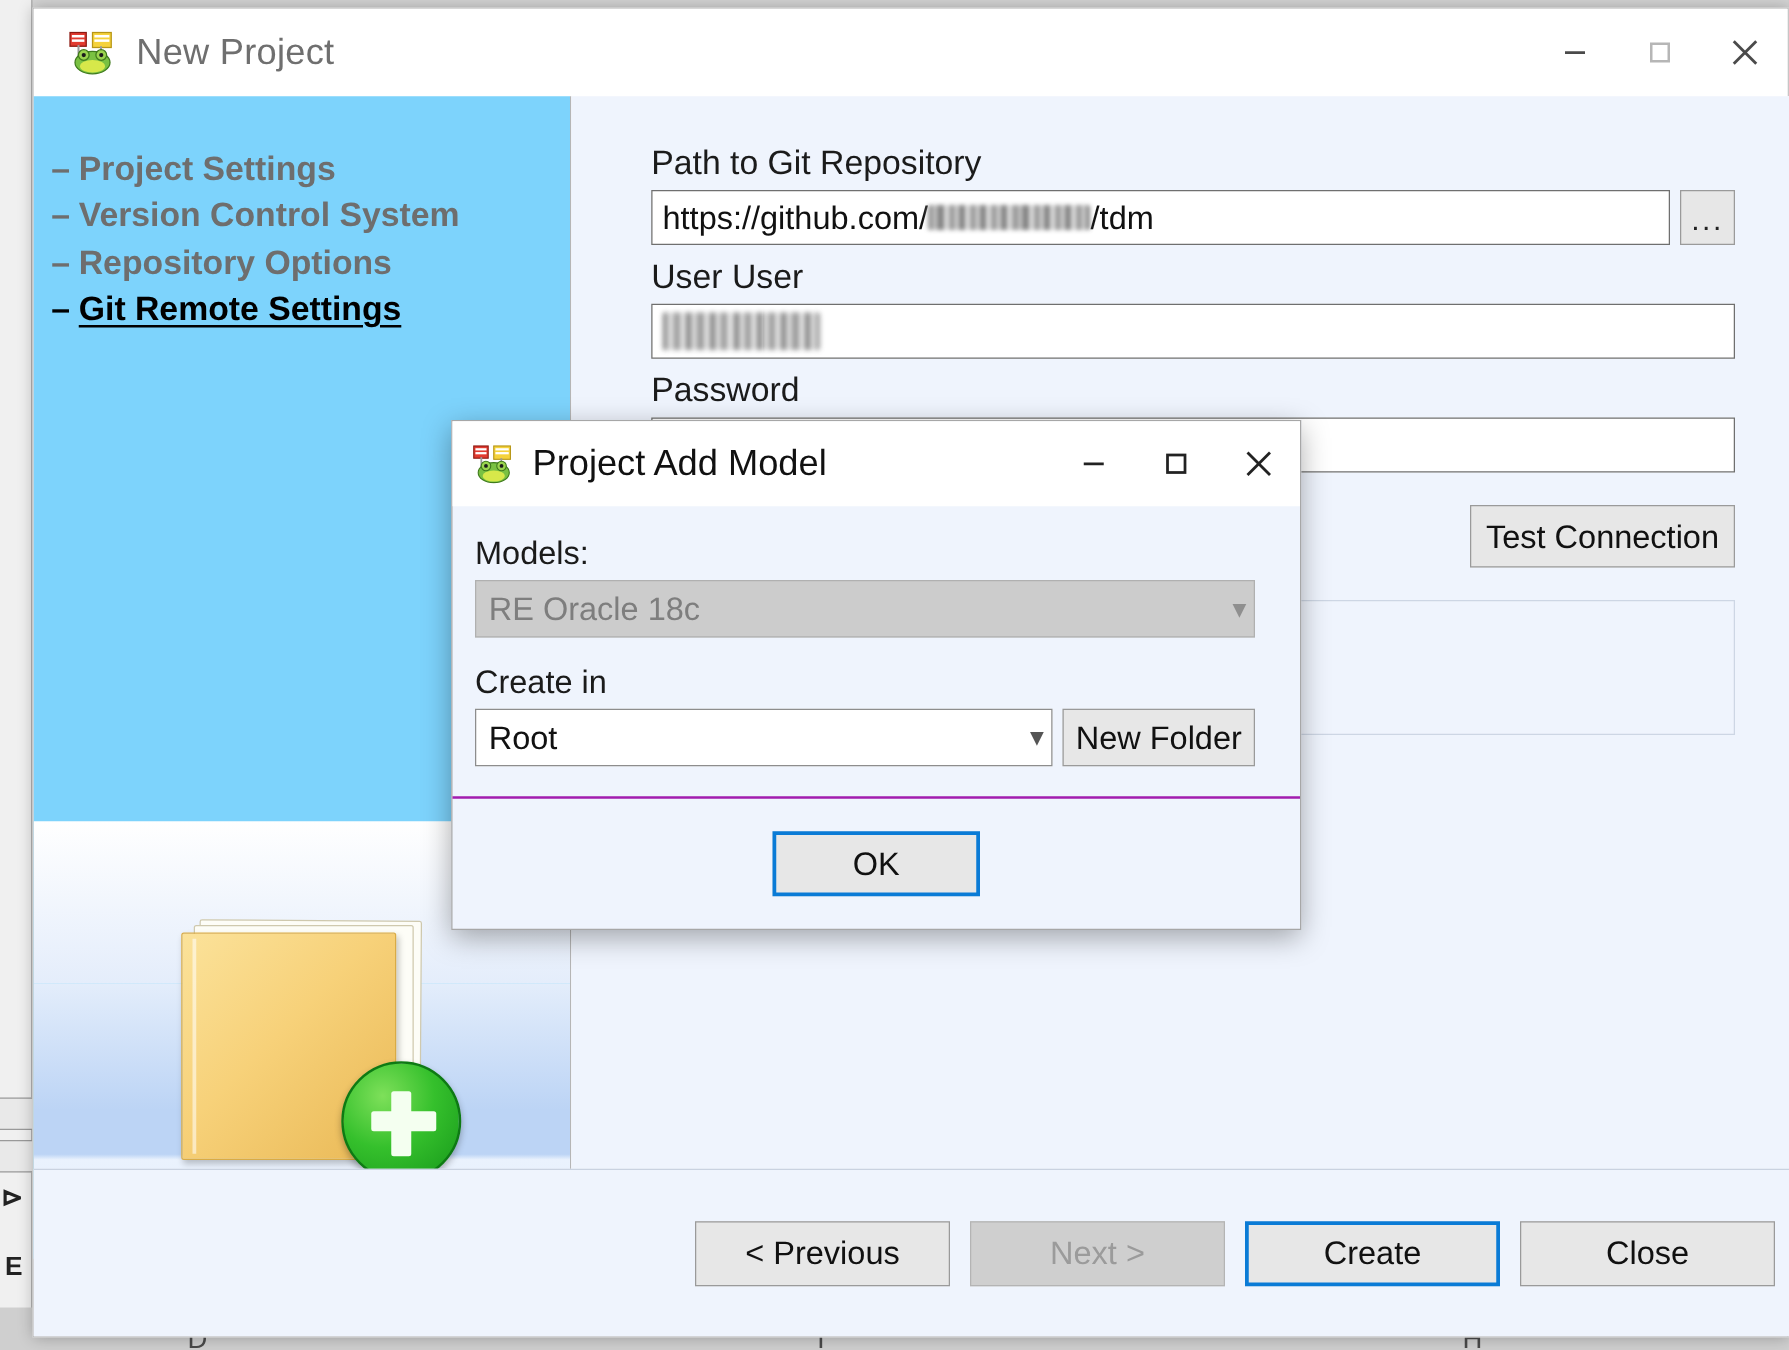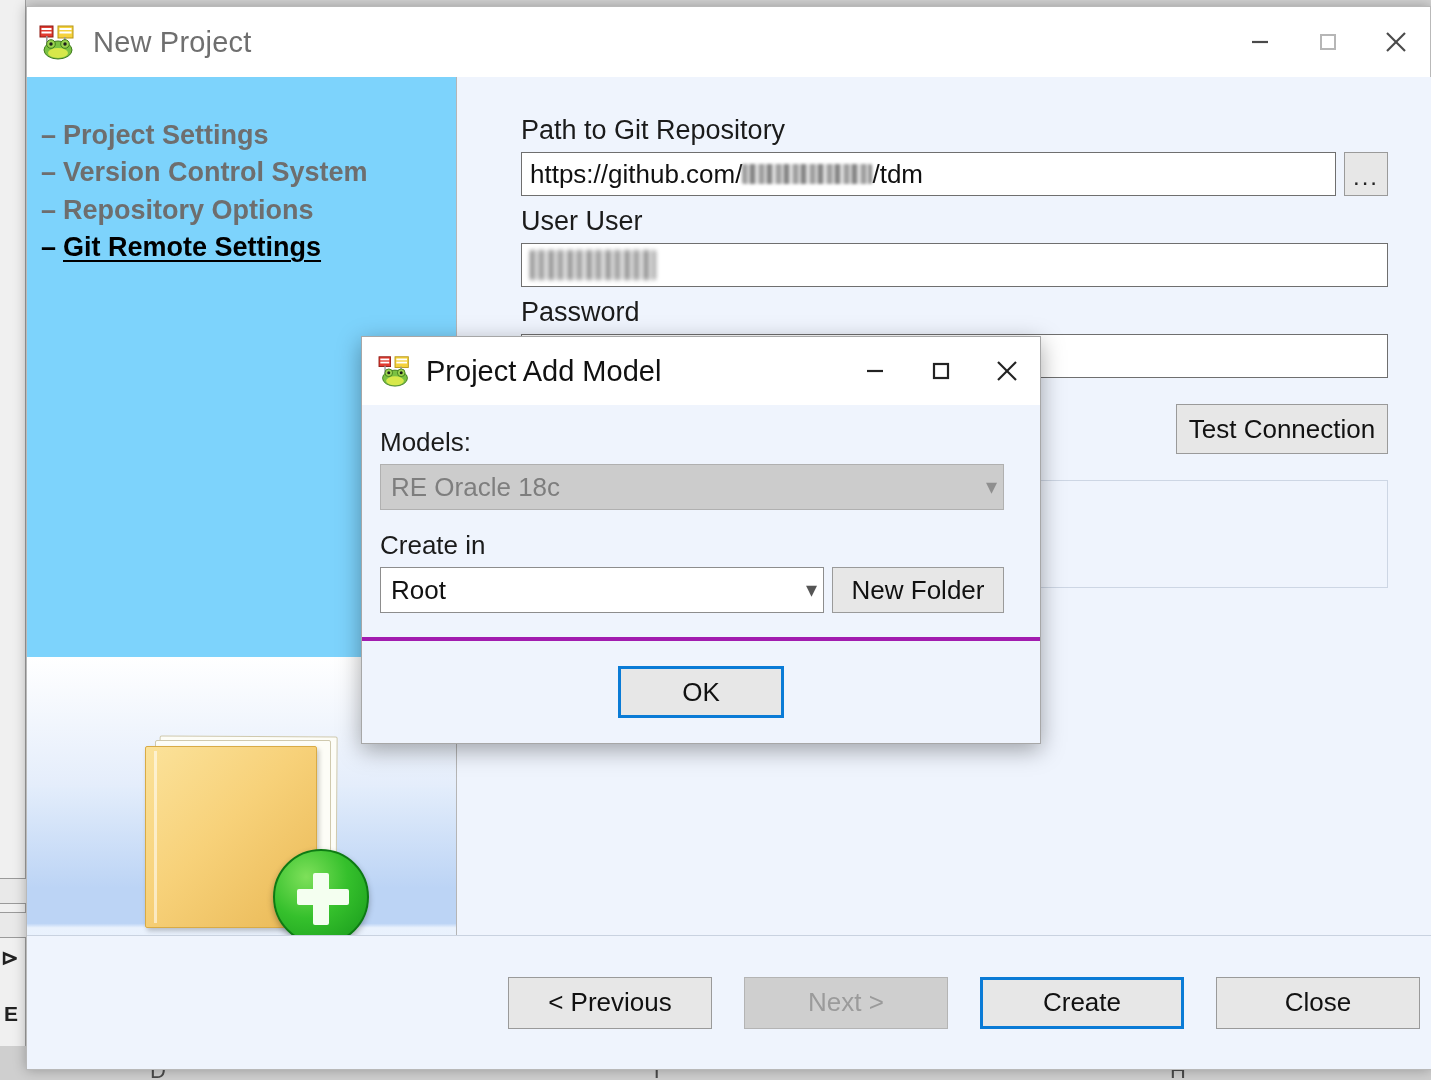--- a/index.html
+++ b/index.html
@@ -39,21 +39,21 @@
   
   .window {
     position: absolute; left: 26px; top: 6px;
     width: 1405px; height: 1064px;
     background: #ffffff;
     border: 1px solid #b9b9b9;
     box-shadow: 0 0 12px rgba(0,0,0,.28);
   }
   .titlebar {
     position: relative; height: 70px; background: #ffffff;
-    display: flex; align-items: center;
+    display: flex; align-items: center; padding-left: 16px;
   }
   .app-icon {
     position: relative; width: 38px; height: 36px;
     margin-left: 12px; flex: 0 0 auto;
   }
   .title-text {
     margin-left: 16px; font-size: 29px; color: #6f6f6f; letter-spacing: .2px;
   }
   .win-btns { position: absolute; right: 0; top: 0; height: 70px; display: flex; }
   .win-btn {
@@ -165,21 +165,21 @@
     margin-top: 26px; border: 1px solid #cdd6e4; height: 108px;
     display: flex; align-items: center; padding-left: 18px;
   }
   .group-text { font-size: 26px; color: #1b1b1b; }
 
   
   .footer {
     position: absolute; left: 0; bottom: 0; width: 1405px; height: 134px;
     background: #eff4fd; border-top: 1px solid #c9d2e0;
     display: flex; align-items: center; justify-content: flex-end;
-    gap: 32px; padding-right: 12px;
+    gap: 16px; padding-right: 12px;
   }
   .footer .btn { width: 204px; height: 52px; }
 
   
   .modal {
     position: absolute; left: 361px; top: 336px; width: 680px; height: 408px;
     background: #eff4fd; border: 1px solid #a7a7a7;
     box-shadow: 0 6px 22px rgba(0,0,0,.34);
   }
   .modal-title {
@@ -198,21 +198,21 @@
   .combo {
     height: 46px; border: 1px solid #8d8d8d; background: #ffffff;
     display: flex; align-items: center; padding: 0 6px 0 10px;
     font-size: 26px; color: #111; position: relative; cursor: default;
   }
   .combo.disabled { background: #cccccc; color: #7e7e7e; border-color: #b0b0b0; }
   .combo .chev { margin-left: auto; font-size: 22px; color: #555; }
   .combo.disabled .chev { color: #8f8f8f; }
   .modal-footer {
     position: absolute; left: 0; bottom: 0; width: 100%; height: 106px;
-    border-top: 4px solid #a21caf;
+    border-top: 2px solid #a21caf;
     display: flex; align-items: center; justify-content: center; gap: 32px;
   }
   .modal-footer .btn { width: 166px; height: 52px; }
 
   .icon-line { stroke: #4a4a4a; stroke-width: 2.2; fill: none; }
 </style>
 </head>
 <body>
 
 <div class="desktop-bg">
@@ -387,20 +387,20 @@
       <span>RE Oracle 18c</span>
       <span class="chev">▾</span>
     </div>
 
     <div class="modal-label" style="margin-top:20px;">Create in</div>
     <div class="row">
       <div class="combo" style="flex:1 1 auto;">
         <span>Root</span>
         <span class="chev">▾</span>
       </div>
-      <div class="btn" style="width:172px;height:46px;">New Folder</div>
+      <div class="btn" style="width:154px;height:46px;">New Folder</div>
     </div>
   </div>
 
   <div class="modal-footer">
     <div class="btn focus">OK</div>
   </div>
 </div>
 
 </body></html>

